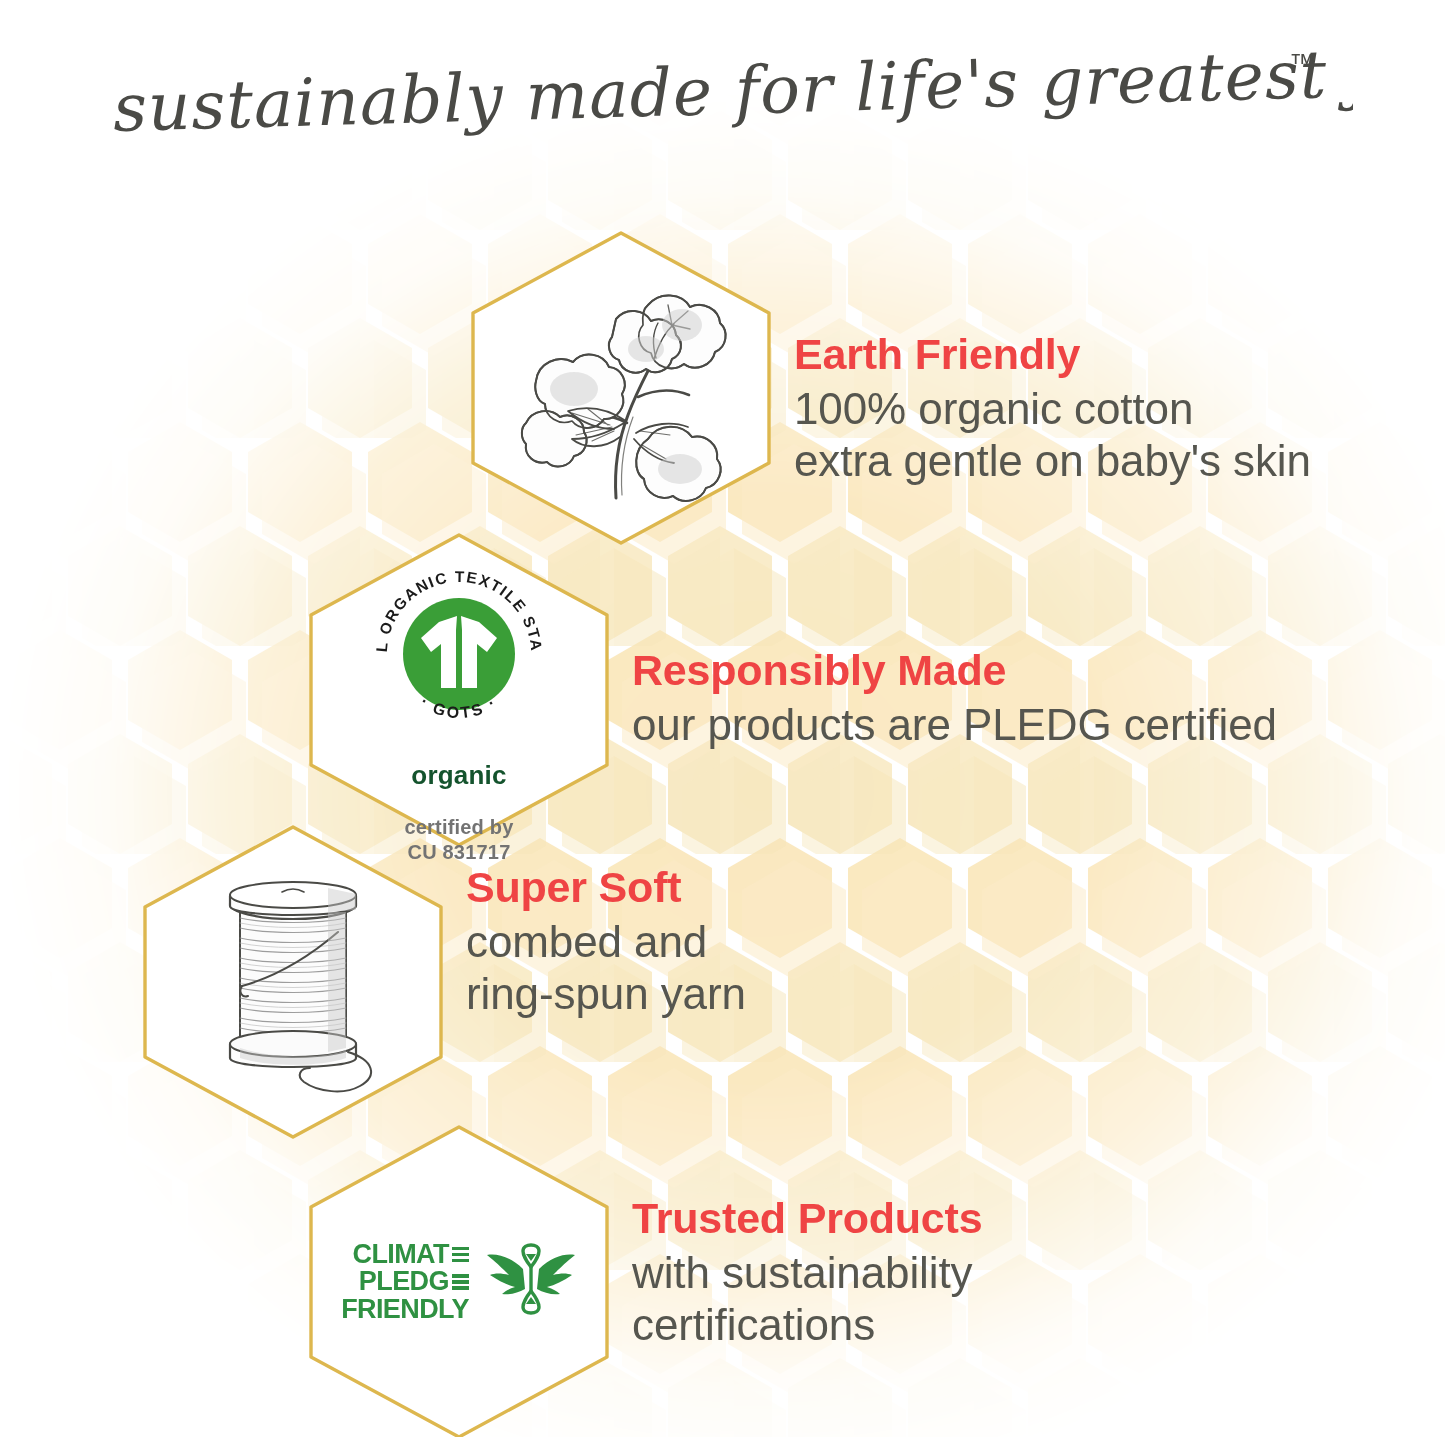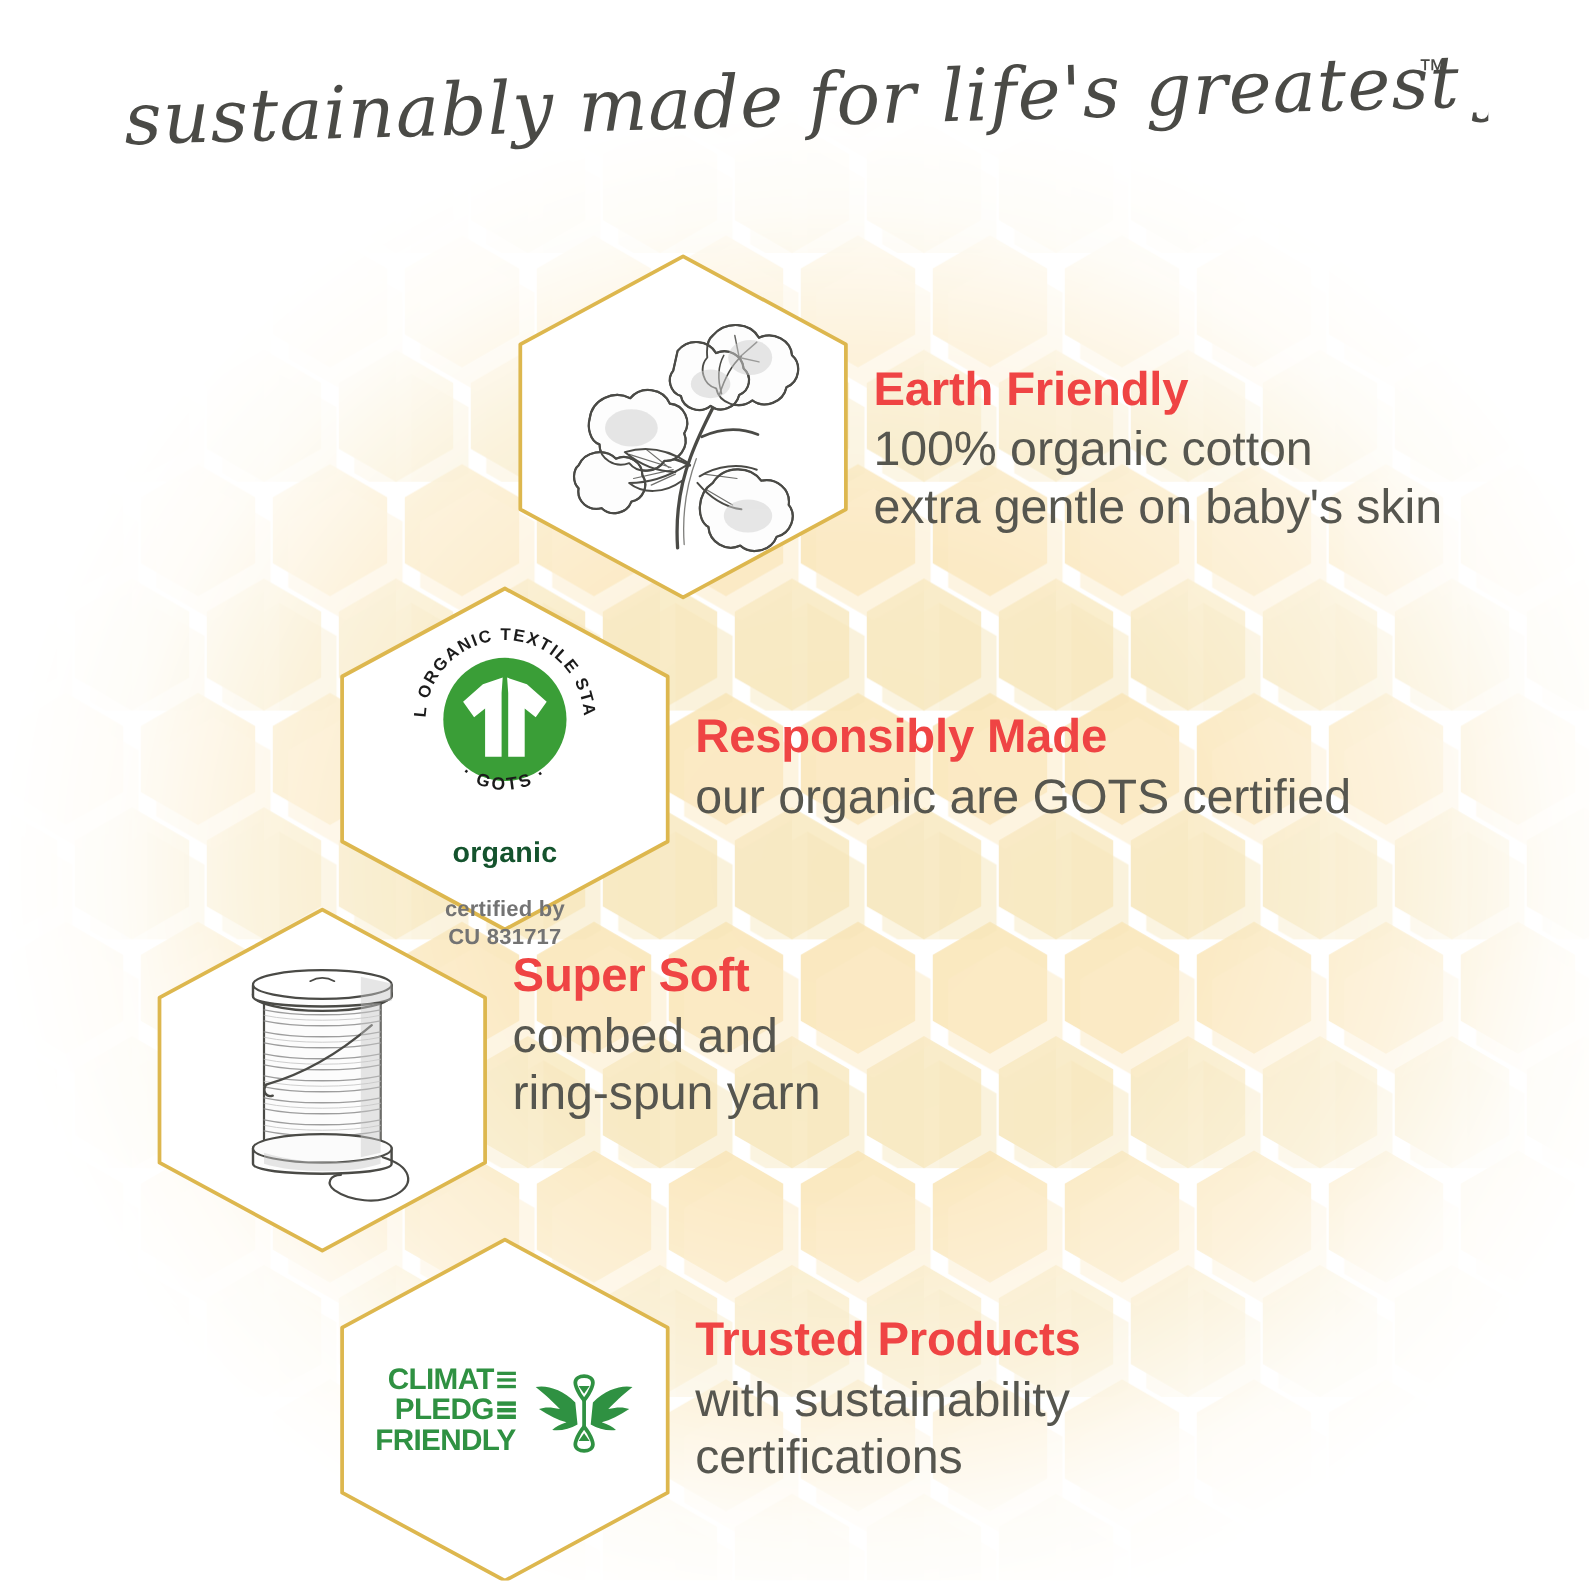--- a/index.html
+++ b/index.html
@@ -66,21 +66,21 @@
   .gots-label{
     font-family:"Liberation Sans", sans-serif;
     font-weight:bold;font-size:26px;color:#14532d;margin-top:12px;letter-spacing:.2px;
   }
   .gots-sub{
     font-family:"Liberation Sans", sans-serif;
     font-weight:bold;font-size:20px;color:#737373;line-height:1.25;text-align:center;margin-top:24px;letter-spacing:.2px;
   }
 
   
-  .cpf{display:flex;align-items:flex-end;gap:16px;}
+  .cpf{display:flex;align-items:flex-start;gap:16px;}
   .cpf-text{
     font-family:"Liberation Sans", sans-serif;
     font-weight:bold;
     font-size:27px;
     line-height:1.02;
     color:#2f9142;
     letter-spacing:-0.6px;
     text-align:right;
   }
   .cpf-row{display:flex;align-items:center;justify-content:flex-end;gap:2px;}
@@ -214,21 +214,21 @@
         <div class="gots-sub">
           <div>certified by</div>
           <div>CU 831717</div>
         </div>
       </div>
     </div>
   </div>
 
   <div class="textblock" style="left:632px;top:648px;">
     <div class="t-title">Responsibly Made</div>
-    <div class="t-line">our organic are GOTS certified</div>
+    <div class="t-line">our products are PLEDG certified</div>
   </div>
 
   <div class="hex" style="left:138px;top:822px;width:310px;height:320px;">
     <svg width="310" height="320" viewBox="0 0 310 320">
       <polygon points="155,5 303,85 303,235 155,315 7,235 7,85" fill="#ffffff" stroke="#ddb74e" stroke-width="3.4" stroke-linejoin="round"></polygon>
     </svg>
     <div class="hexart">
       <svg width="230" height="240" viewBox="0 0 230 240">
         <g stroke="#4a4a46" fill="none" stroke-linecap="round" stroke-linejoin="round">
 

